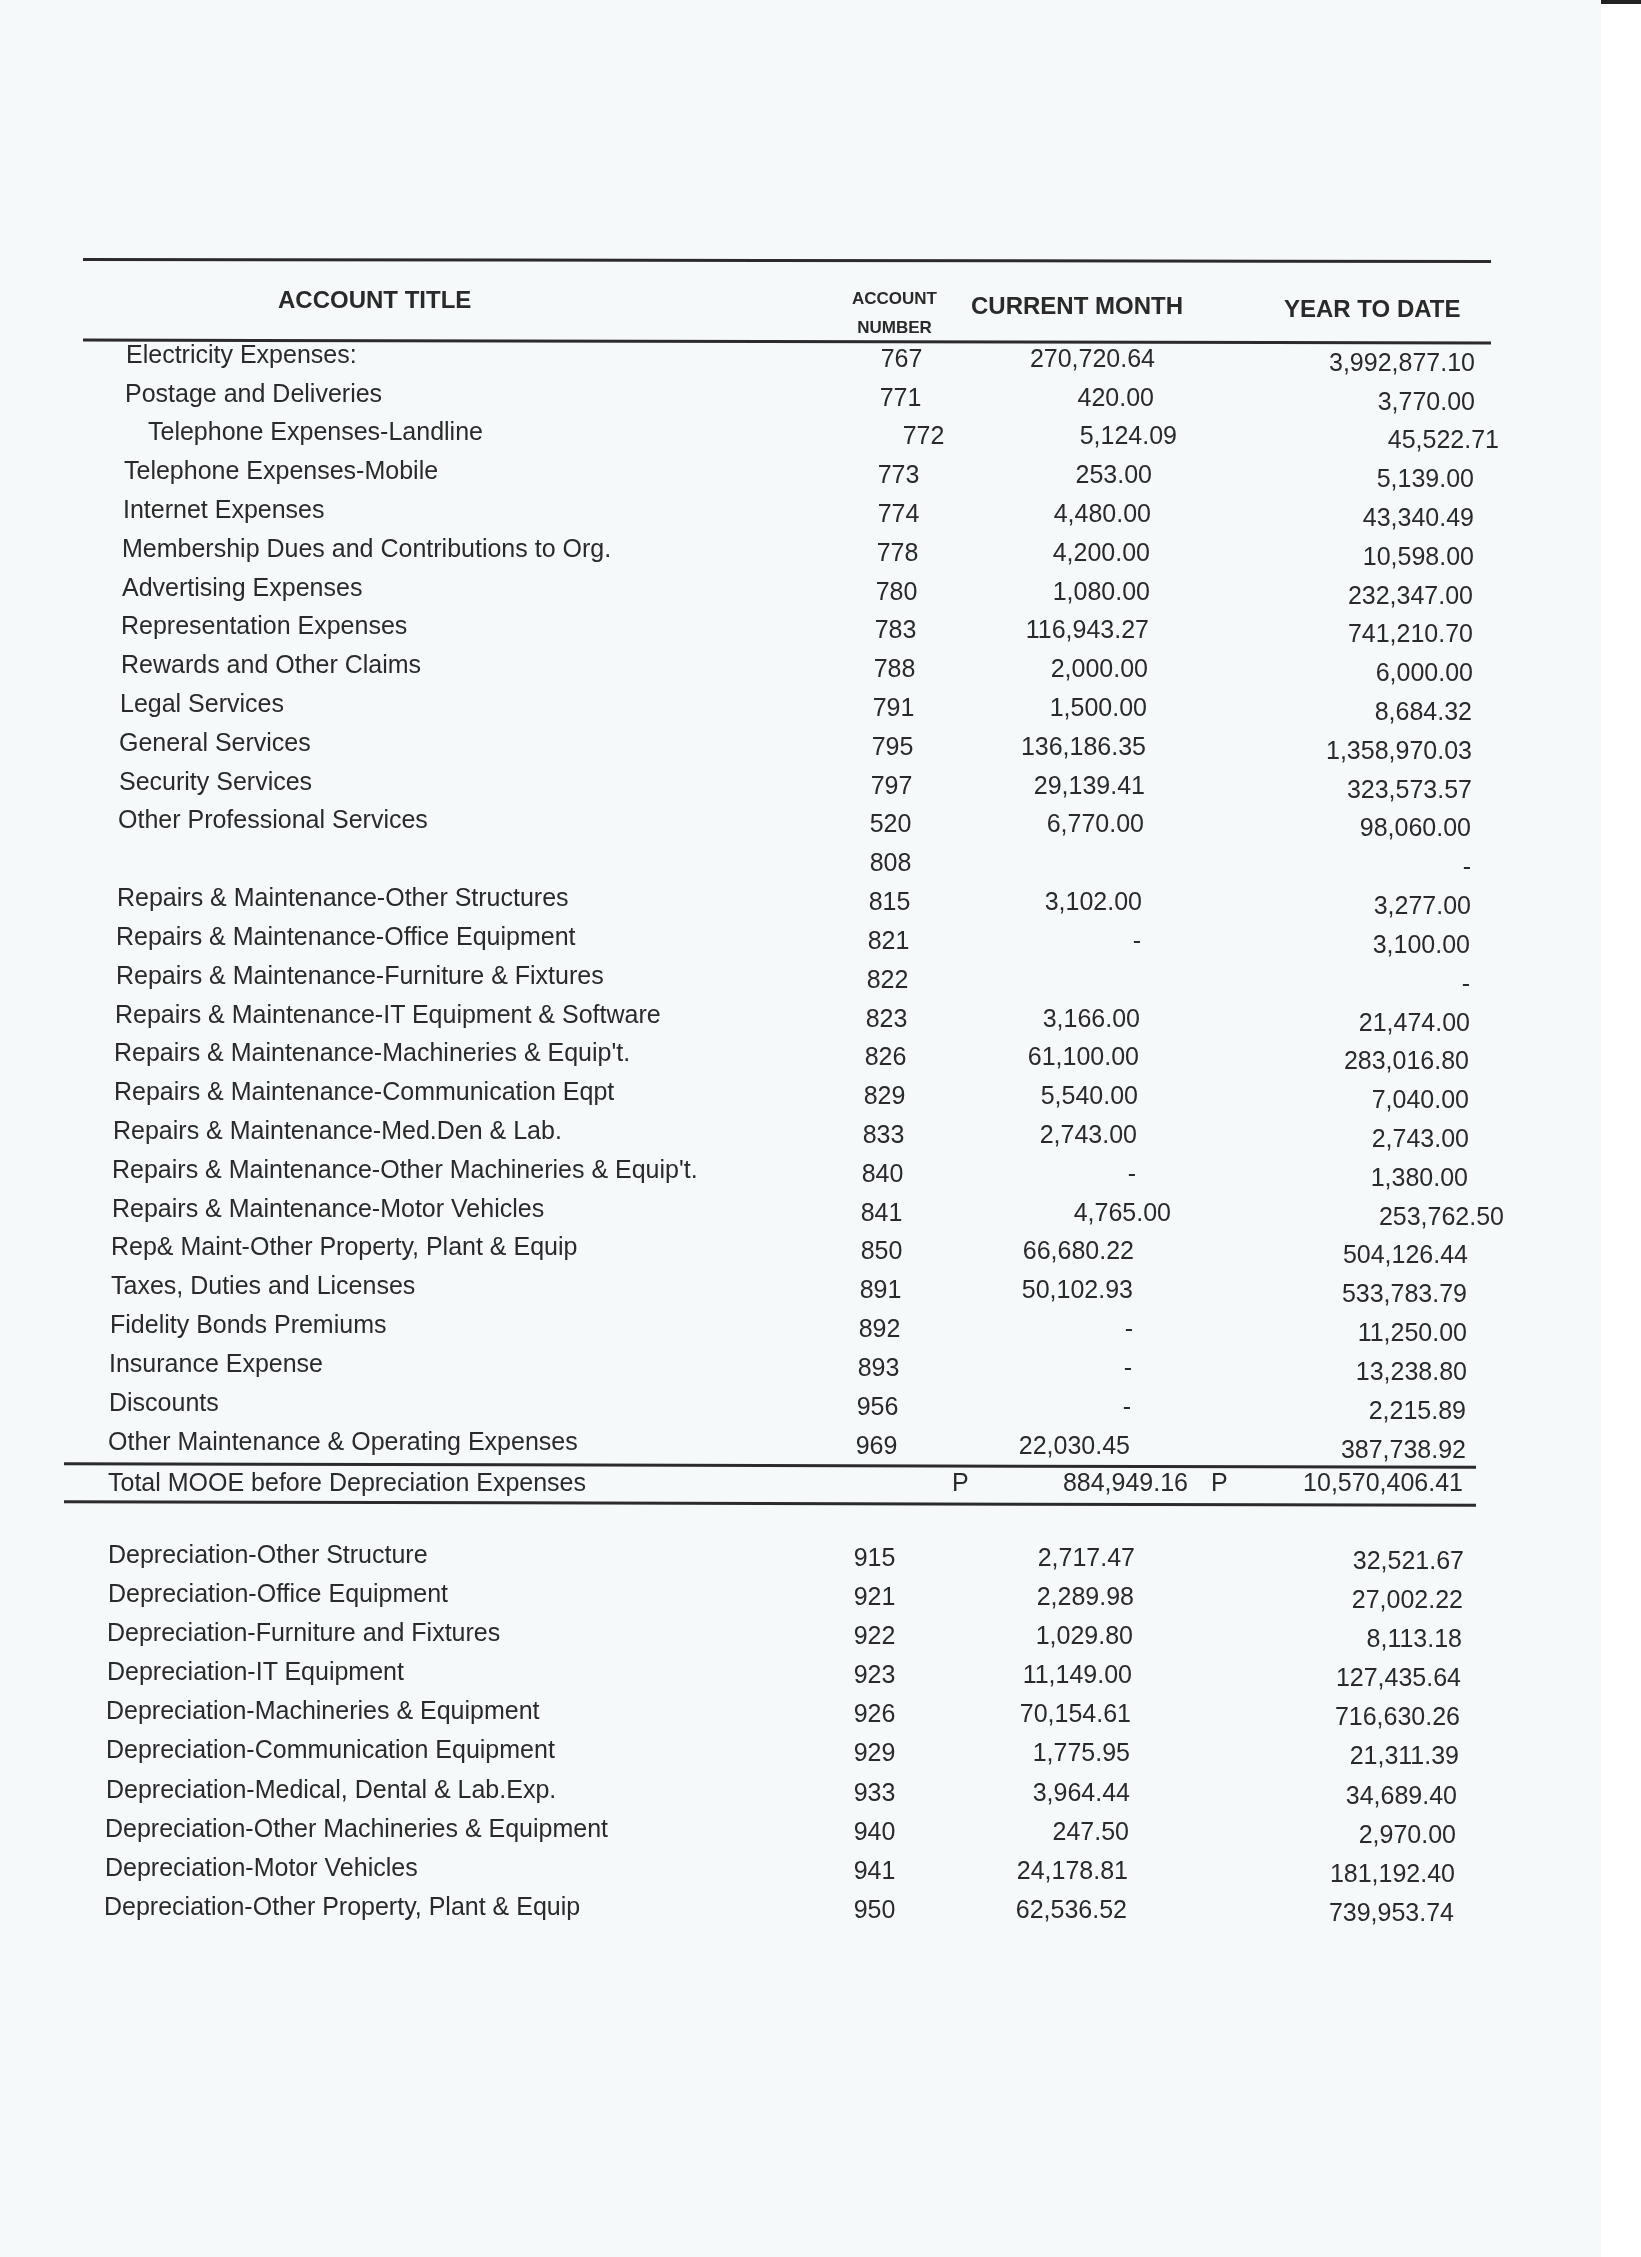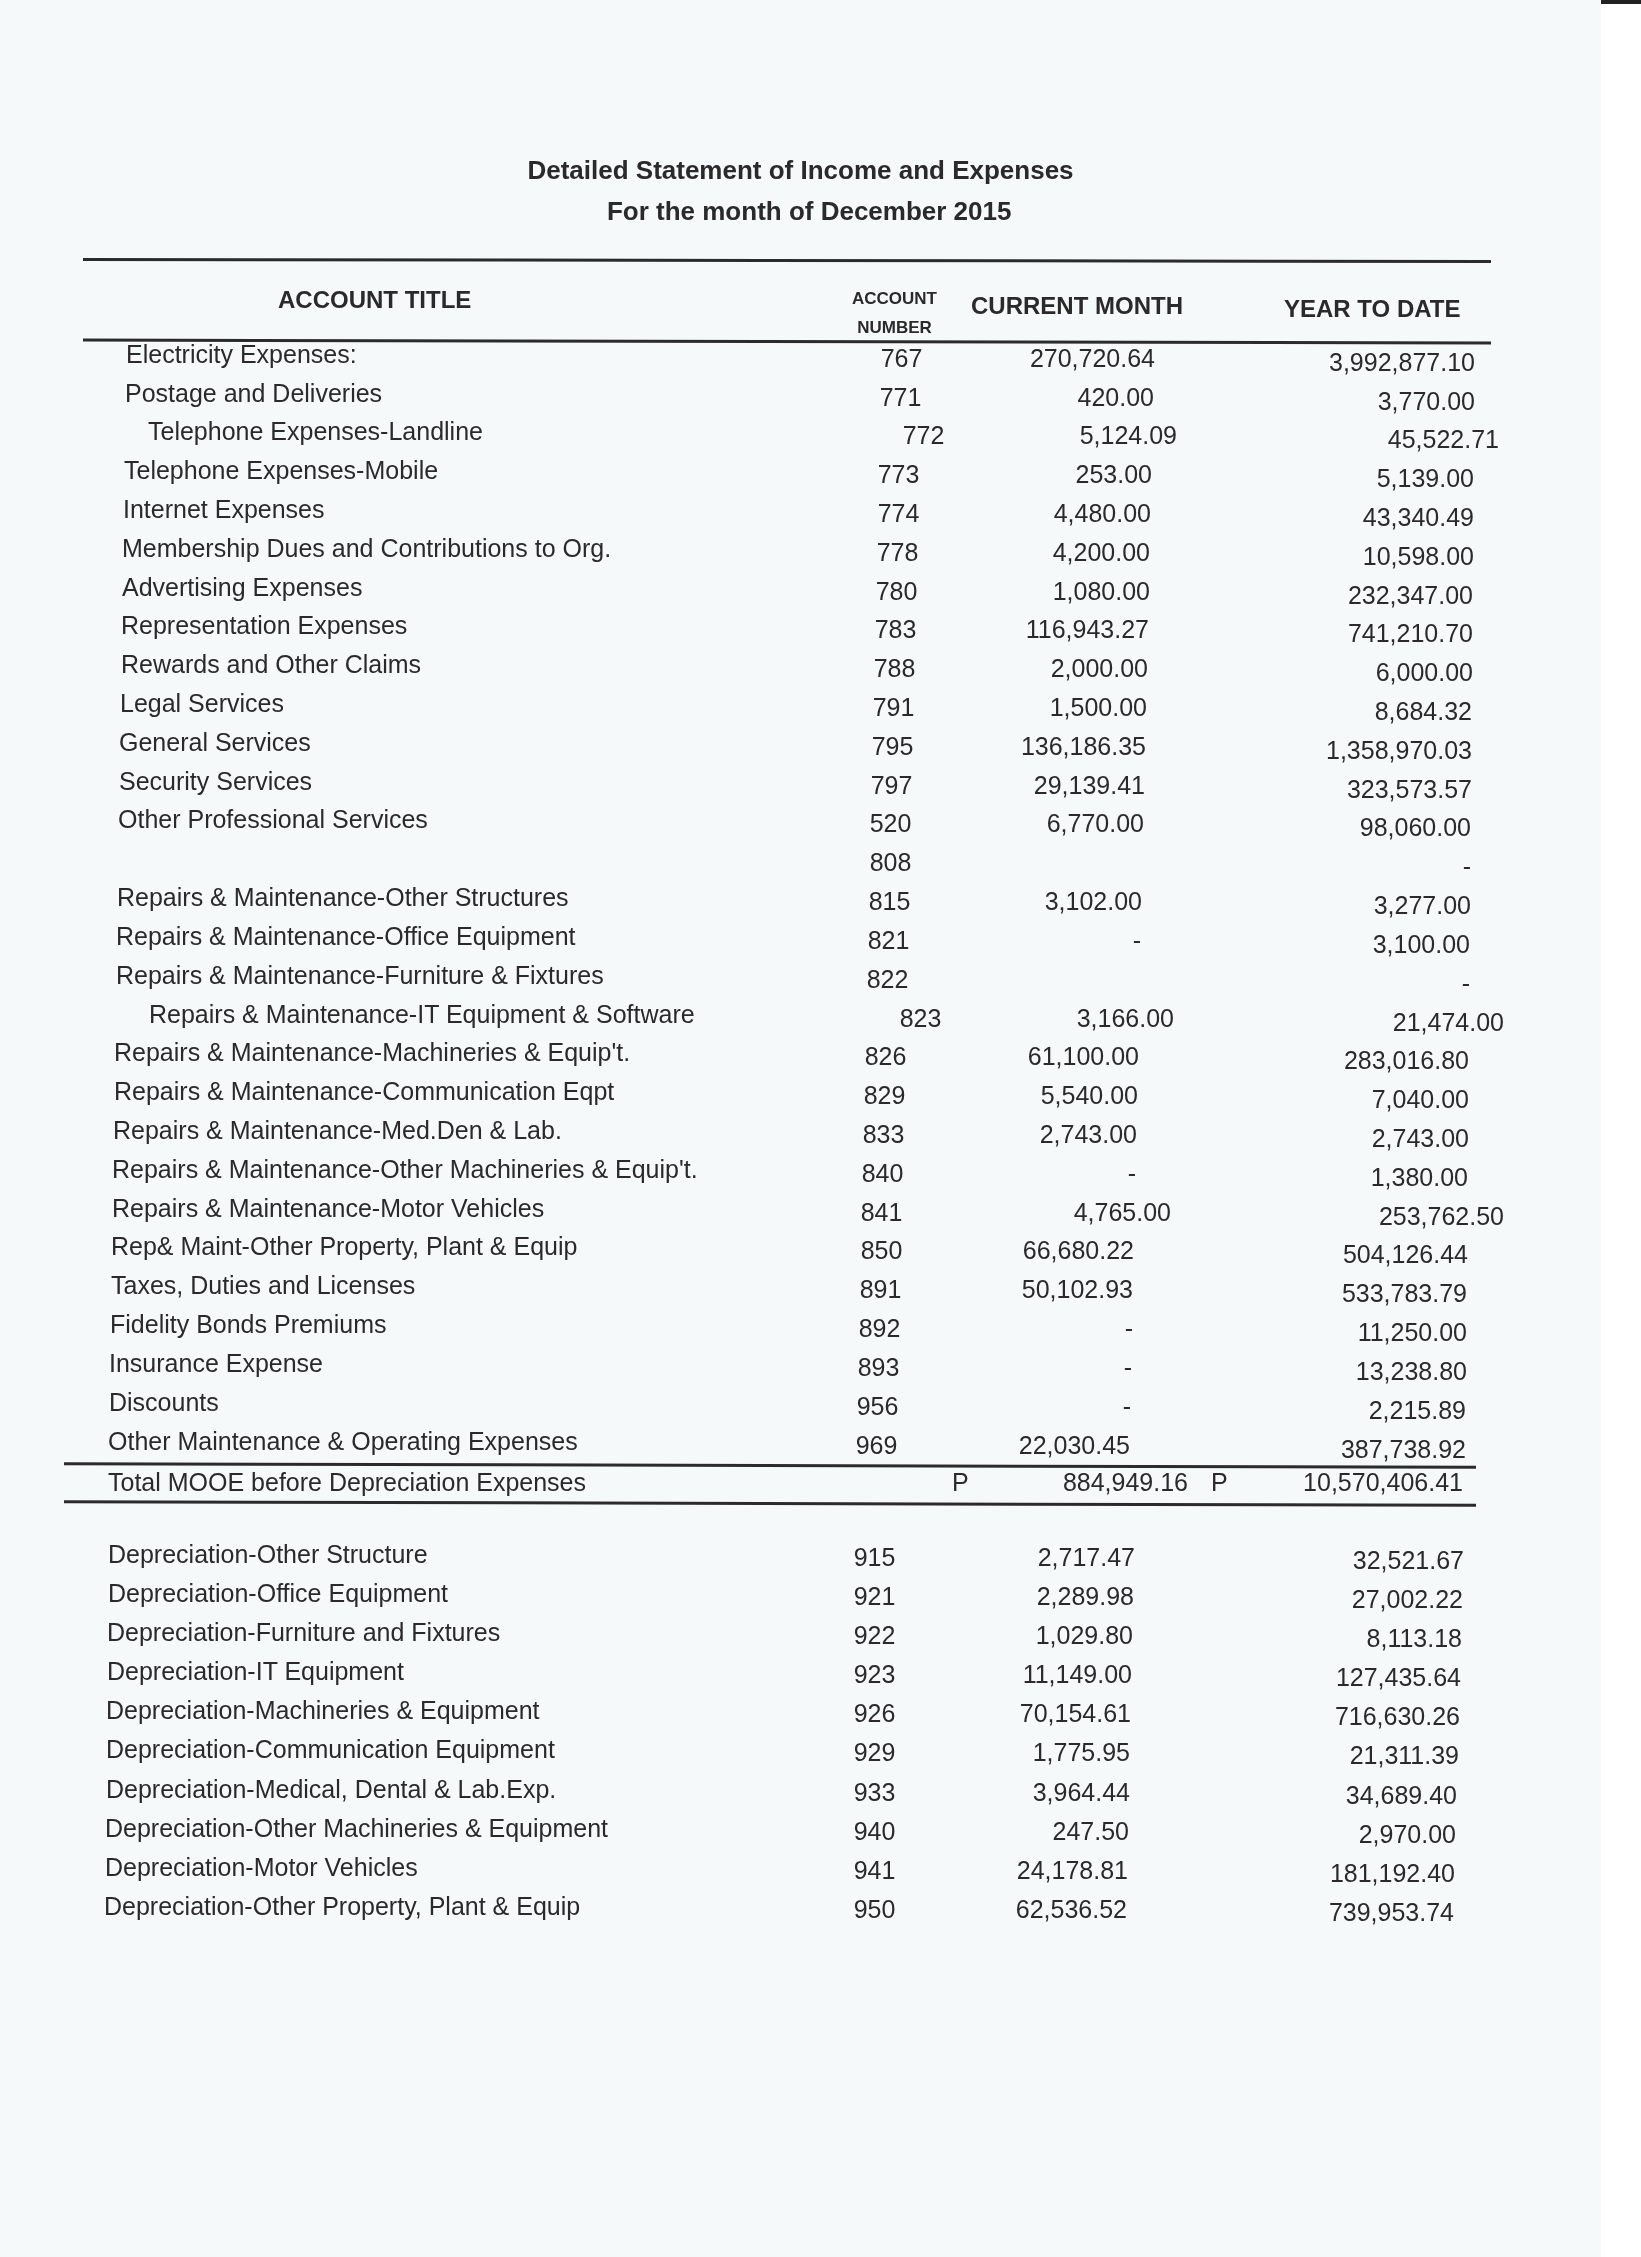--- a/index.html
+++ b/index.html
@@ -39,24 +39,20 @@
   .row .num { position: absolute; width: 77px; text-align: center; }
   .row .cur { position: absolute; right: 406px; text-align: right; }
   .row .ytd { position: absolute; right: 126px; }
   .row .peso { position: absolute; }
 </style>
 </head>
 <body>
 
 <div class="page">
 
-  <div class="title-block">
-    <div class="title-line">Detailed Statement of Income and Expenses</div>
-    <div class="title-line sub">For the month of December  2015</div>
-  </div>
 
   <div class="rule" style="left:83px; top:259px; width:1408px; transform:rotate(0.08deg);"></div>
   <div class="rule" style="left:83px; top:340px; width:1408px; transform:rotate(0.12deg);"></div>
 
   <div>
     <div class="hdr title">ACCOUNT TITLE</div>
     <div class="hdr acct">
       <div>ACCOUNT</div>
       <div>NUMBER</div>
     </div>
@@ -159,21 +155,21 @@
         <span class="num" style="left:850px">821</span>
         <span class="cur" style="right:460px">-</span>
         <span class="ytd" style="right:131px; top:3.9px">3,100.00</span>
       </div>
       <div class="row" style="top: 965px;">
         <span class="label" style="left:116px; top:-3.9px">Repairs &amp; Maintenance-Furniture &amp; Fixtures</span>
         <span class="num" style="left:849px">822</span>
         <span class="cur" style="right:460px"></span>
         <span class="ytd" style="right:131px; top:3.9px">-</span>
       </div>
-      <div class="row" style="top: 1004px; margin-left: 34px;">
+      <div class="row" style="top: 1004px;">
         <span class="label" style="left:115px; top:-3.9px">Repairs &amp; Maintenance-IT Equipment &amp; Software</span>
         <span class="num" style="left:848px">823</span>
         <span class="cur" style="right:461px">3,166.00</span>
         <span class="ytd" style="right:131px; top:3.9px">21,474.00</span>
       </div>
       <div class="row" style="top: 1042px;">
         <span class="label" style="left:114px; top:-3.9px">Repairs &amp; Maintenance-Machineries &amp; Equip't.</span>
         <span class="num" style="left:847px">826</span>
         <span class="cur" style="right:462px">61,100.00</span>
         <span class="ytd" style="right:132px; top:3.9px">283,016.80</span>

